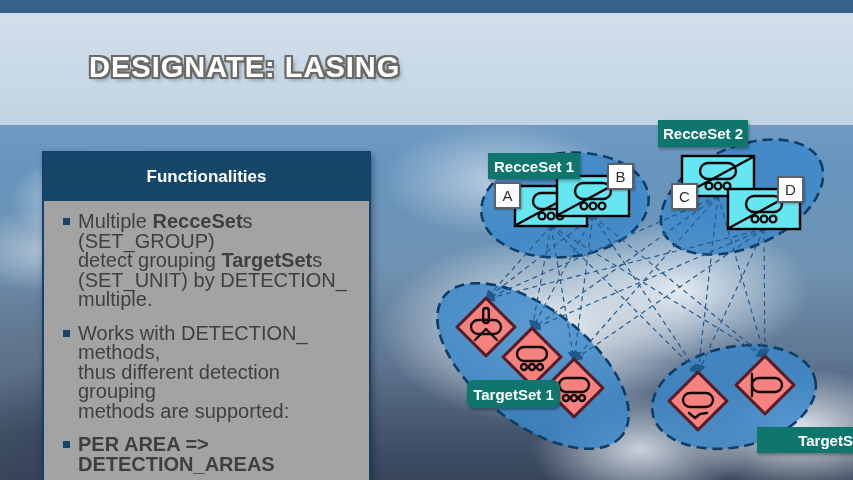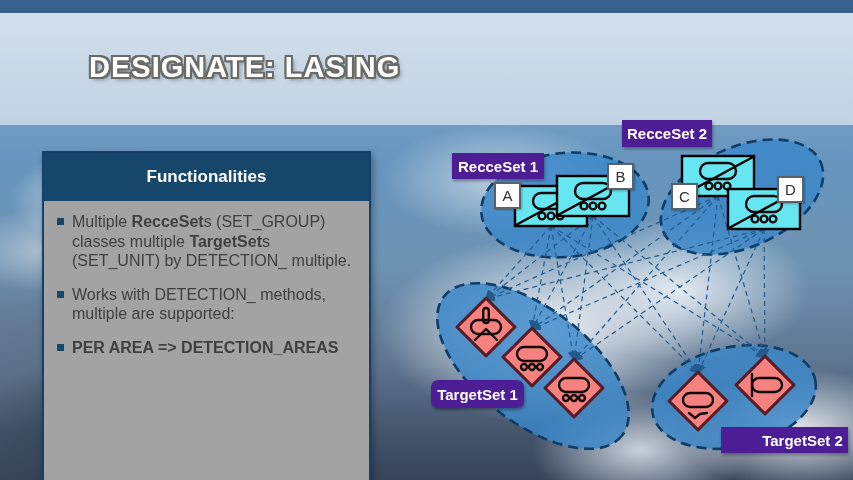--- a/index.html
+++ b/index.html
@@ -39,39 +39,40 @@
   
   .diagram-svg{position:absolute;inset:0;}
   .set-ellipse{fill:rgba(58,136,201,0.82);stroke:#0D3C66;stroke-width:2.6;stroke-dasharray:10 6;}
   .link{stroke:#235A8C;stroke-width:1.2;fill:none;stroke-dasharray:5 4;}
   .ru-frame{fill:#66E6F0;stroke:#000;stroke-width:2.4;}
   .sym{fill:none;stroke:#14090b;stroke-width:2.4;stroke-linecap:round;stroke-linejoin:round;}
   .slash{stroke:#000;stroke-width:2.4;}
   .hd{fill:#F5827E;stroke:#571C26;stroke-width:3;stroke-linejoin:round;}
   
   .set-label{
-    position:absolute;background:#4c1d95;color:#fff;font-weight:bold;font-size:15px;
+    position:absolute;background:#0f766e;color:#fff;font-weight:bold;font-size:15px;
     display:flex;align-items:center;justify-content:center;
     box-shadow:1px 2px 3px rgba(0,0,0,0.35);
+    margin-left:36px;
   }
   .tag{
     position:absolute;width:23px;height:23px;background:#fff;border:2px solid #5a6168;
     color:#2f2f2f;font-size:15px;display:flex;align-items:center;justify-content:center;
     box-shadow:1px 1px 2px rgba(0,0,0,0.3);
   }
   
   .panel{
     position:absolute;left:42px;top:151px;width:329px;height:339px;background:#a3a3a3;
     border:2px solid #14416b;box-sizing:border-box;box-shadow:2px 3px 7px rgba(0,0,0,0.35);
   }
   .panel-header{
     height:48px;background:#17466B;display:flex;align-items:center;justify-content:center;
     color:#fff;font-size:17px;font-weight:bold;
   }
-  .panel-body{padding:11px 10px 0 13px;color:#3F3F3F;font-size:16px;line-height:19.5px;}
+  .panel-body{padding:11px 10px 0 19px;color:#3F3F3F;font-size:20px;line-height:19.5px;}
   .bullet{display:flex;margin-bottom:14px;}
   .sq{width:7px;height:7px;background:#17466B;margin:6px 8px 0 0;flex:none;}
   .bullet p{margin:0;}
   .line{display:block;}
   .b{font-weight:bold;}
 </style>
 </head>
 <body>
 
 <div class="slide">
@@ -169,30 +170,31 @@
   <div class="tag" style="left:777px;top:176px;">D</div>
 
   <div class="panel">
     <div class="panel-header">Functionalities</div>
     <div class="panel-body">
 
       <div class="bullet">
         <span class="sq"></span>
         <p>
           <span class="line"><span>Multiple </span><span class="b">RecceSet</span><span>s (SET_GROUP)</span></span>
-          <span class="line"><span>classes multiple </span><span class="b">TargetSet</span><span>s</span></span>
+          <span class="line"><span>detect grouping </span><span class="b">TargetSet</span><span>s</span></span>
           <span class="line"><span>(SET_UNIT) by DETECTION_ multiple.</span></span>
         </p>
       </div>
 
       <div class="bullet">
         <span class="sq"></span>
         <p>
           <span class="line"><span>Works with DETECTION_ methods,</span></span>
-          <span class="line"><span>multiple are supported:</span></span>
+          <span class="line"><span>thus different detection grouping</span></span>
+          <span class="line"><span>methods are supported:</span></span>
         </p>
       </div>
 
       <div class="bullet">
         <span class="sq"></span>
         <p>
           <span class="line"><span class="b">PER AREA =&gt; DETECTION_AREAS</span></span>
         </p>
       </div>
 

